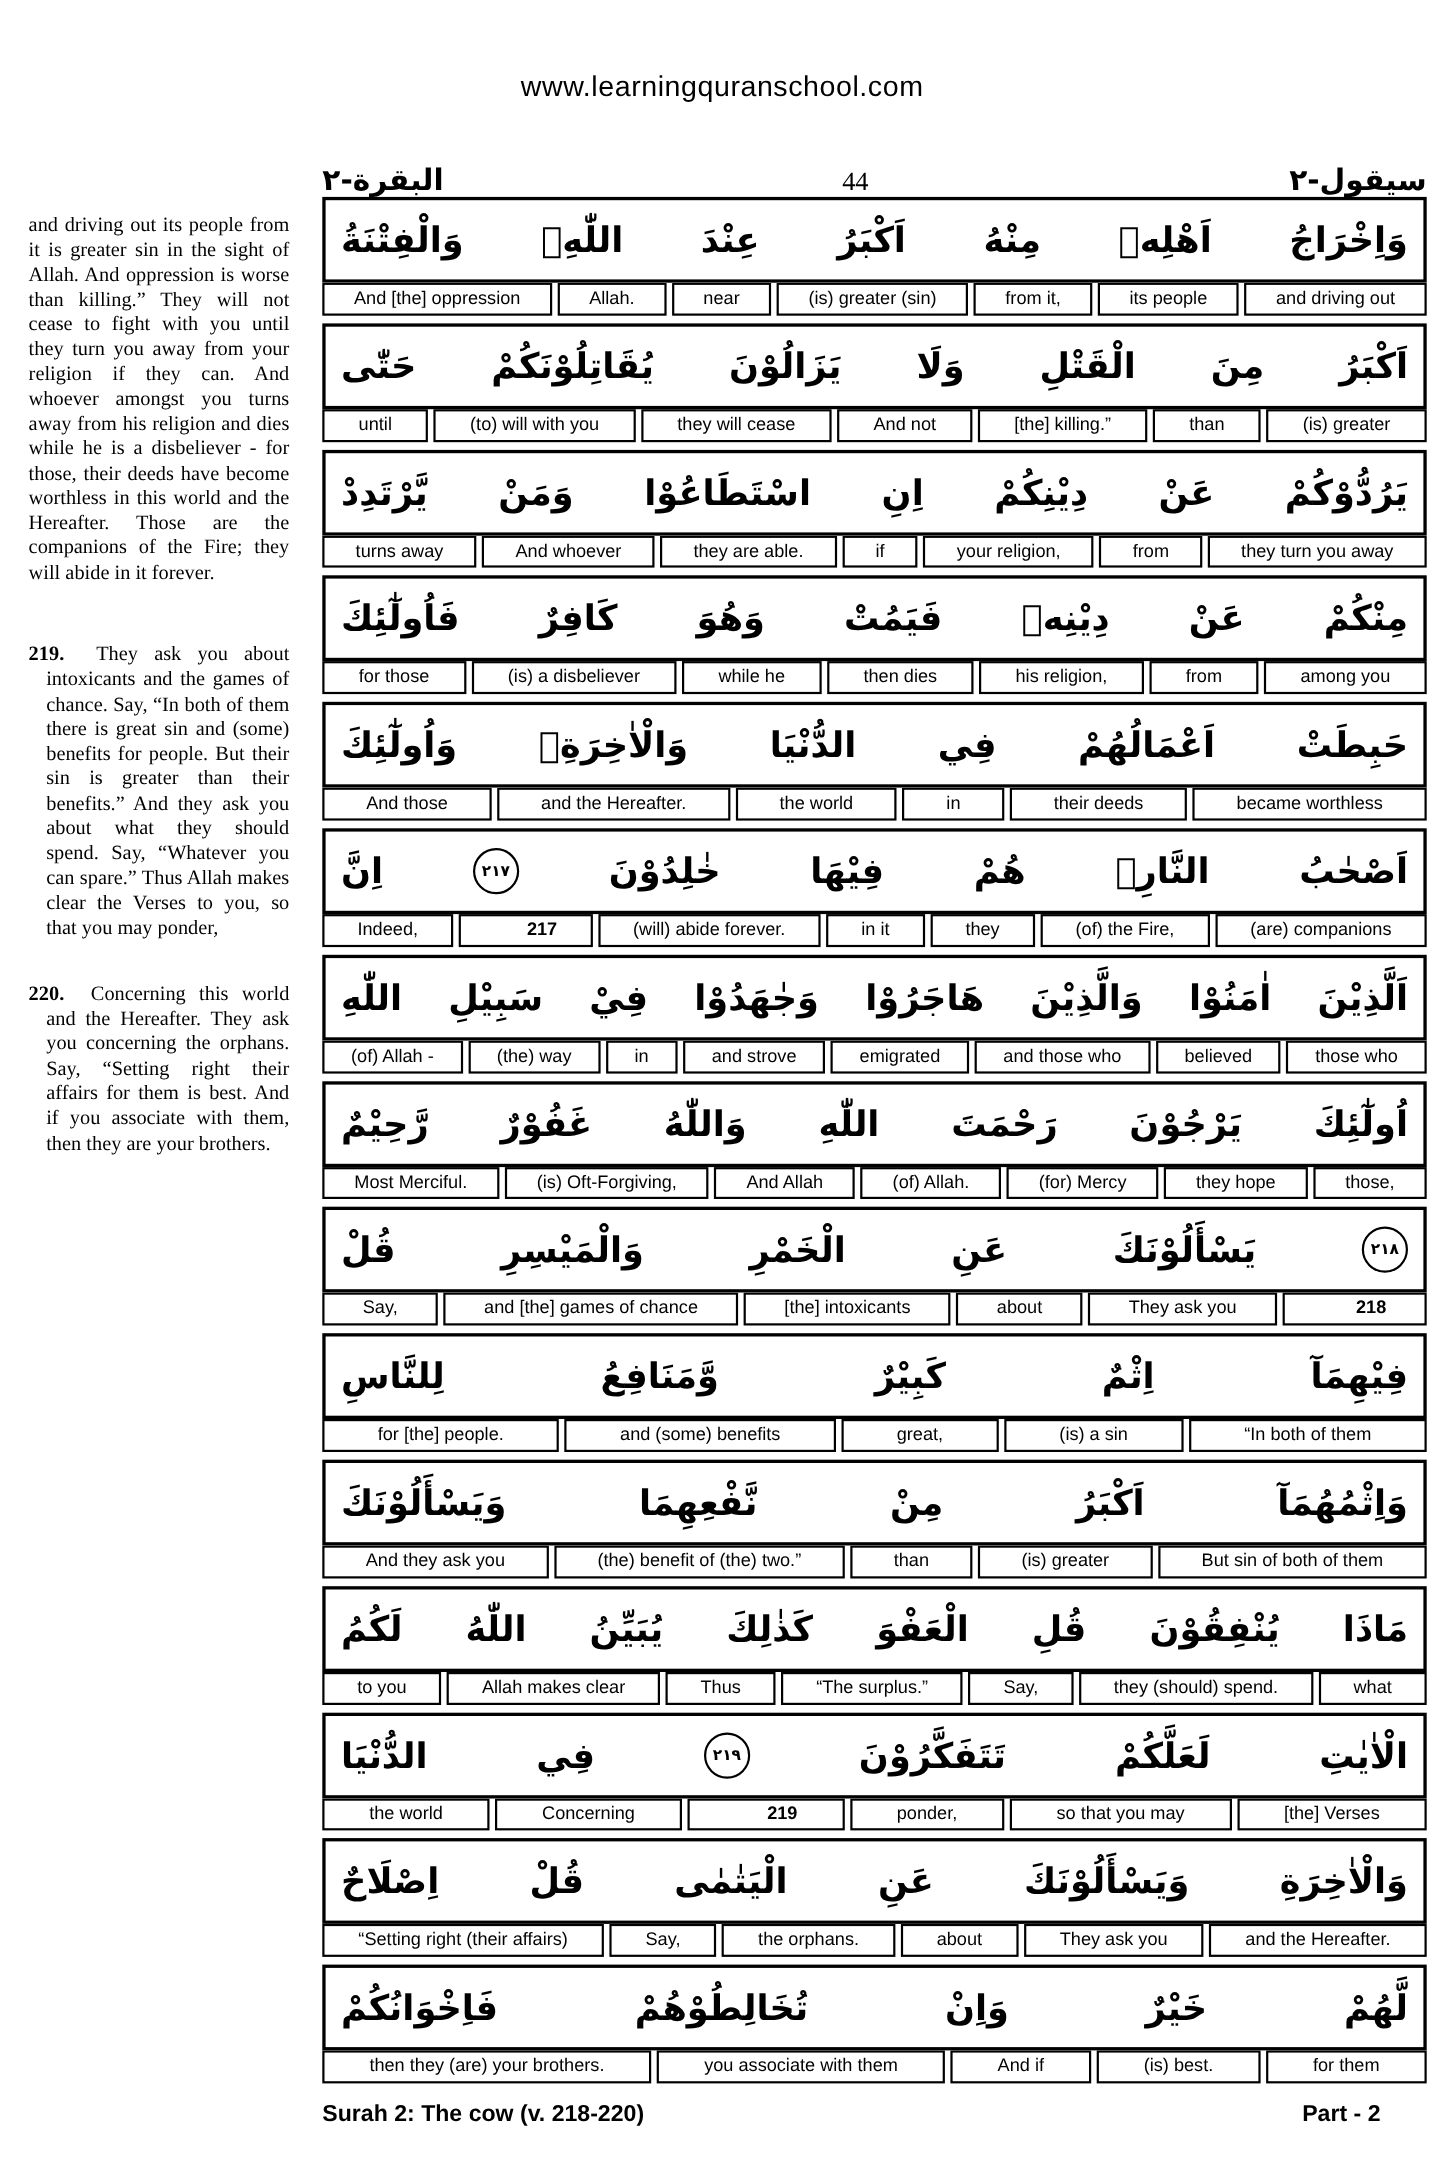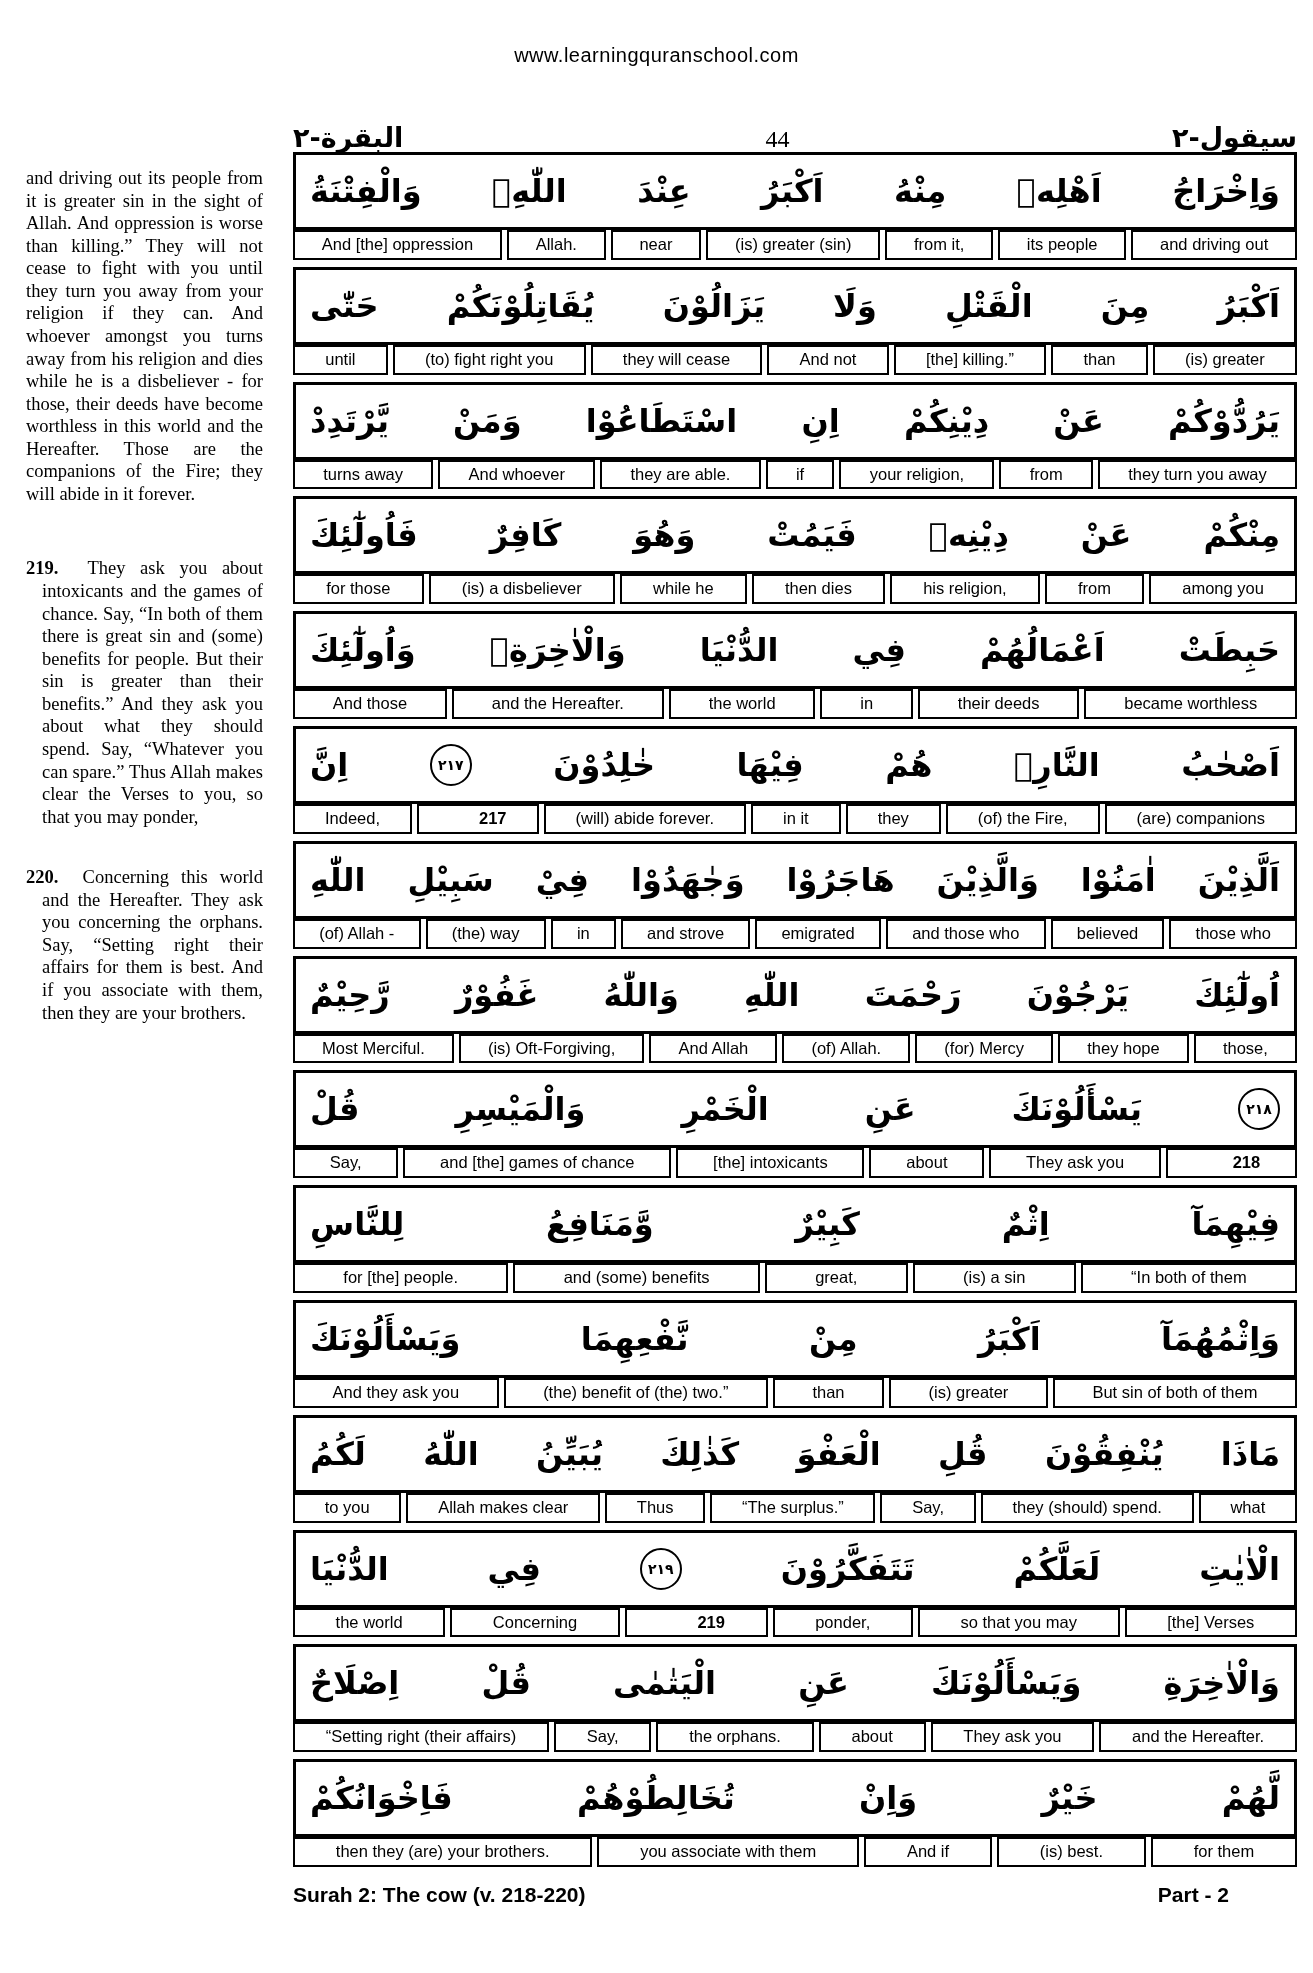--- a/index.html
+++ b/index.html
@@ -1,18 +1,18 @@
 <!DOCTYPE html>
 <html><head>
 <meta charset="utf-8">
 <style>
   html,body{margin:0;padding:0;background:#fff;color:#000;}
   body{width:1313px;height:1973px;overflow:hidden;position:relative;}
-  .url-bar{padding-top:44px;text-align:center;font-family:"Liberation Sans",sans-serif;
-           font-size:20px;letter-spacing:.5px;}
+  .url-bar{padding-top:63px;text-align:center;font-family:"Liberation Sans",sans-serif;
+           font-size:26px;letter-spacing:.5px;}
   .content{display:flex;margin-top:38px;padding-left:26px;padding-right:16px;}
   .left-col{width:237px;flex:none;padding-top:62px;font-family:"Liberation Serif",serif;
             font-size:18.5px;line-height:1.22;text-align:justify;}
   .para{margin:0 0 0 0;}
   .para .vnum{font-weight:bold;}
   .para.numbered{padding-left:16px;text-indent:-16px;}
   .para.m-a{margin-bottom:52px;}
   .para.m-b{margin-bottom:62px;}
   .para.m-c{margin-bottom:38px;}
   .main-col{flex:1;margin-left:30px;}
@@ -31,21 +31,21 @@
   .medallion{width:38px;height:38px;border:2.5px solid #000;border-radius:50%;
              display:inline-flex;align-items:center;justify-content:center;
              font-size:14px;font-weight:bold;flex:none;}
   .wrow{display:flex;gap:5px;}
   .wbox{border:2px solid #000;flex:1 1 auto;text-align:center;
         font-family:"Liberation Sans",sans-serif;font-size:16.5px;line-height:1.2;
         padding:3px 6px;white-space:nowrap;overflow:hidden;background:#fff;}
   .wbox.num{font-weight:bold;padding-left:36px;}
   .footer-row{display:flex;justify-content:space-between;margin-top:16px;
               font-family:"Liberation Sans",sans-serif;font-weight:bold;font-size:21px;}
-  .footer-row .part{margin-right:68px;}
+  .footer-row .part{margin-right:42px;}
 </style>
 </head>
 <body>
 
 <div class="url-bar">www.learningquranschool.com</div>
 
 <div class="content">
 
   <div class="left-col">
       <p class="para cont m-a"><span>and driving out its people from it is greater sin in the sight of Allah. And oppression is worse than killing.” They will not cease to fight with you until they turn you away from your religion if they can. And whoever amongst you turns away from his religion and dies while he is a disbeliever - for those, their deeds have become worthless in this world and the Hereafter. Those are the companions of the Fire; they will abide in it forever.</span></p>
@@ -87,21 +87,21 @@
             <span class="aword">اَكْبَرُ</span>
             <span class="aword">مِنَ</span>
             <span class="aword">الْقَتْلِ</span>
             <span class="aword">وَلَا</span>
             <span class="aword">يَزَالُوْنَ</span>
             <span class="aword">يُقَاتِلُوْنَكُمْ</span>
             <span class="aword">حَتّٰى</span>
           </div>
           <div class="wrow">
             <div class="wbox">until</div>
-            <div class="wbox">(to) fight right you</div>
+            <div class="wbox">(to) will with you</div>
             <div class="wbox">they will cease</div>
             <div class="wbox">And not</div>
             <div class="wbox">[the] killing.”</div>
             <div class="wbox">than</div>
             <div class="wbox">(is) greater</div>
           </div>
         </div>
         <div class="qunit">
           <div class="arline" dir="rtl">
             <span class="aword">يَرُدُّوْكُمْ</span>

